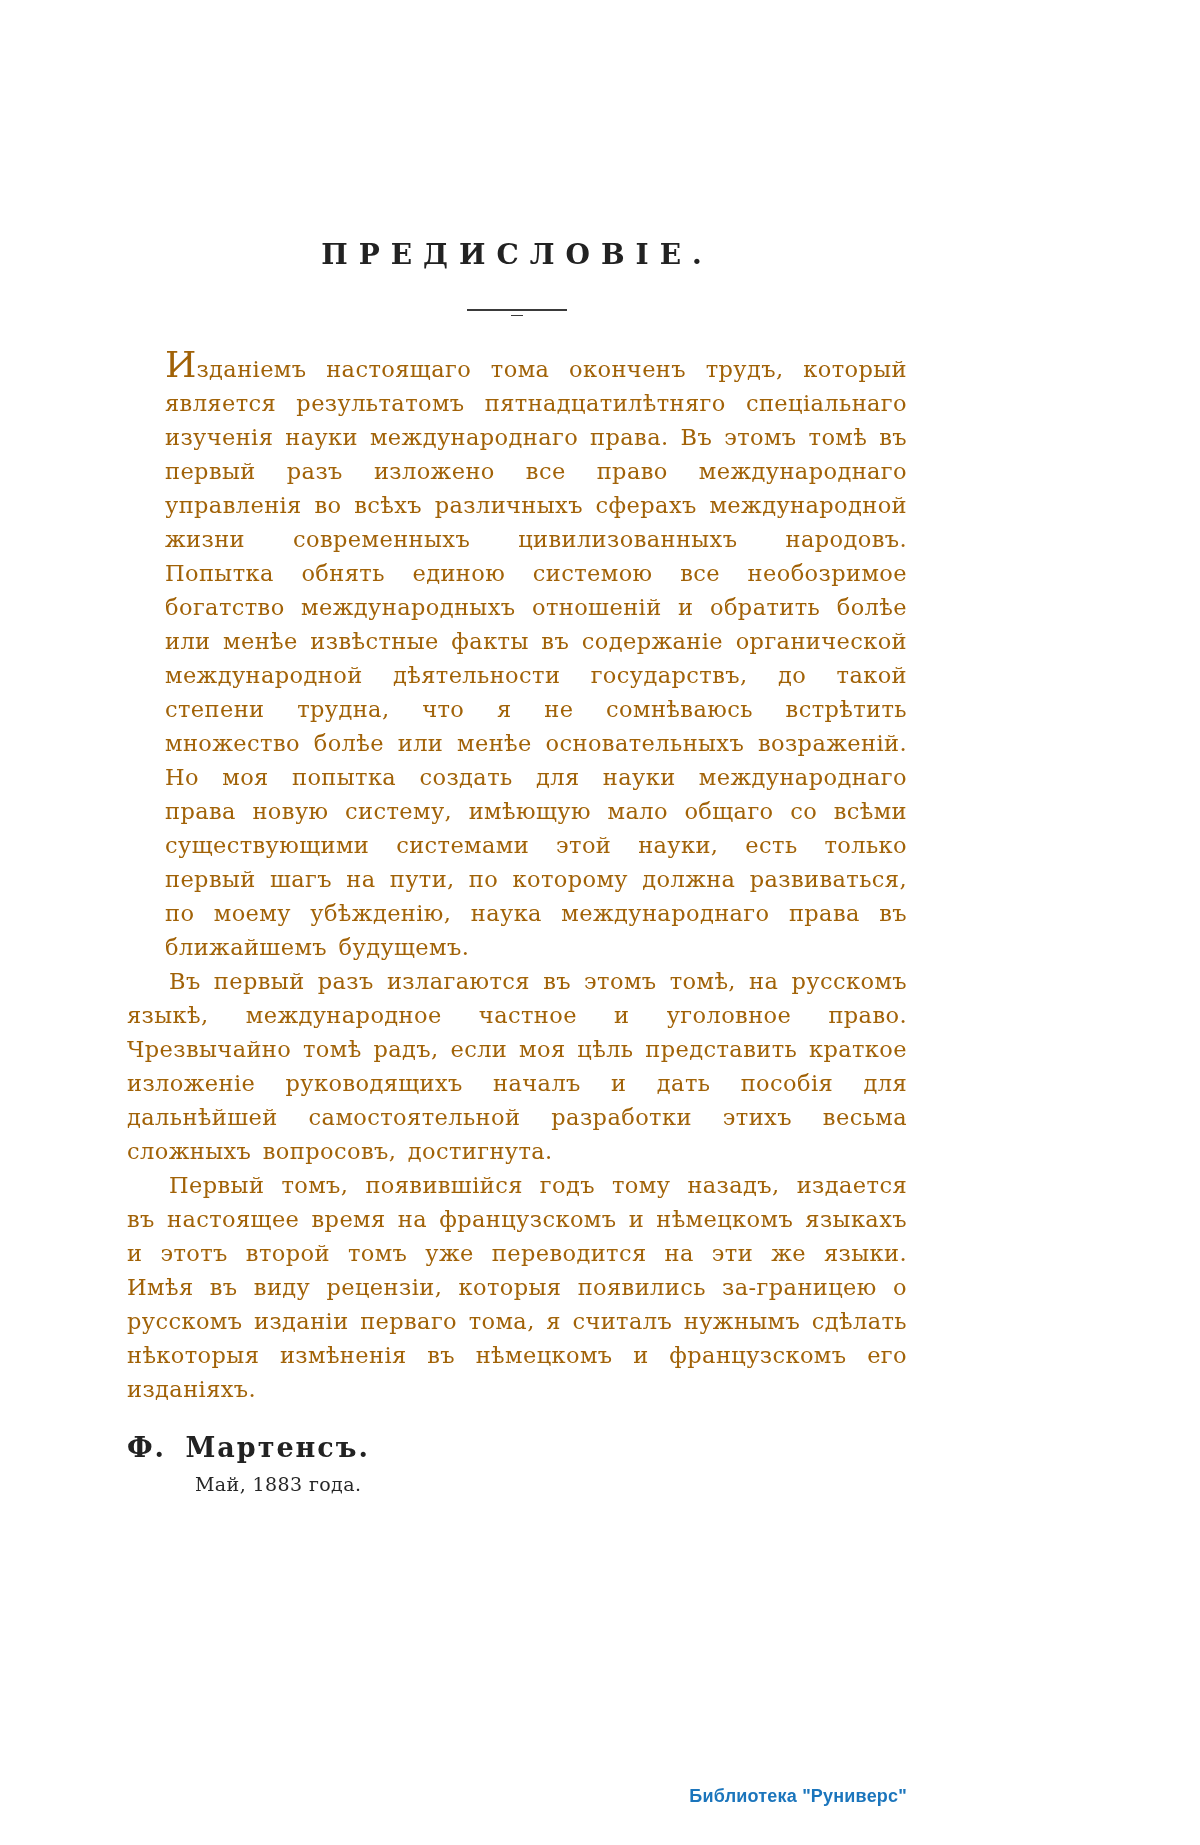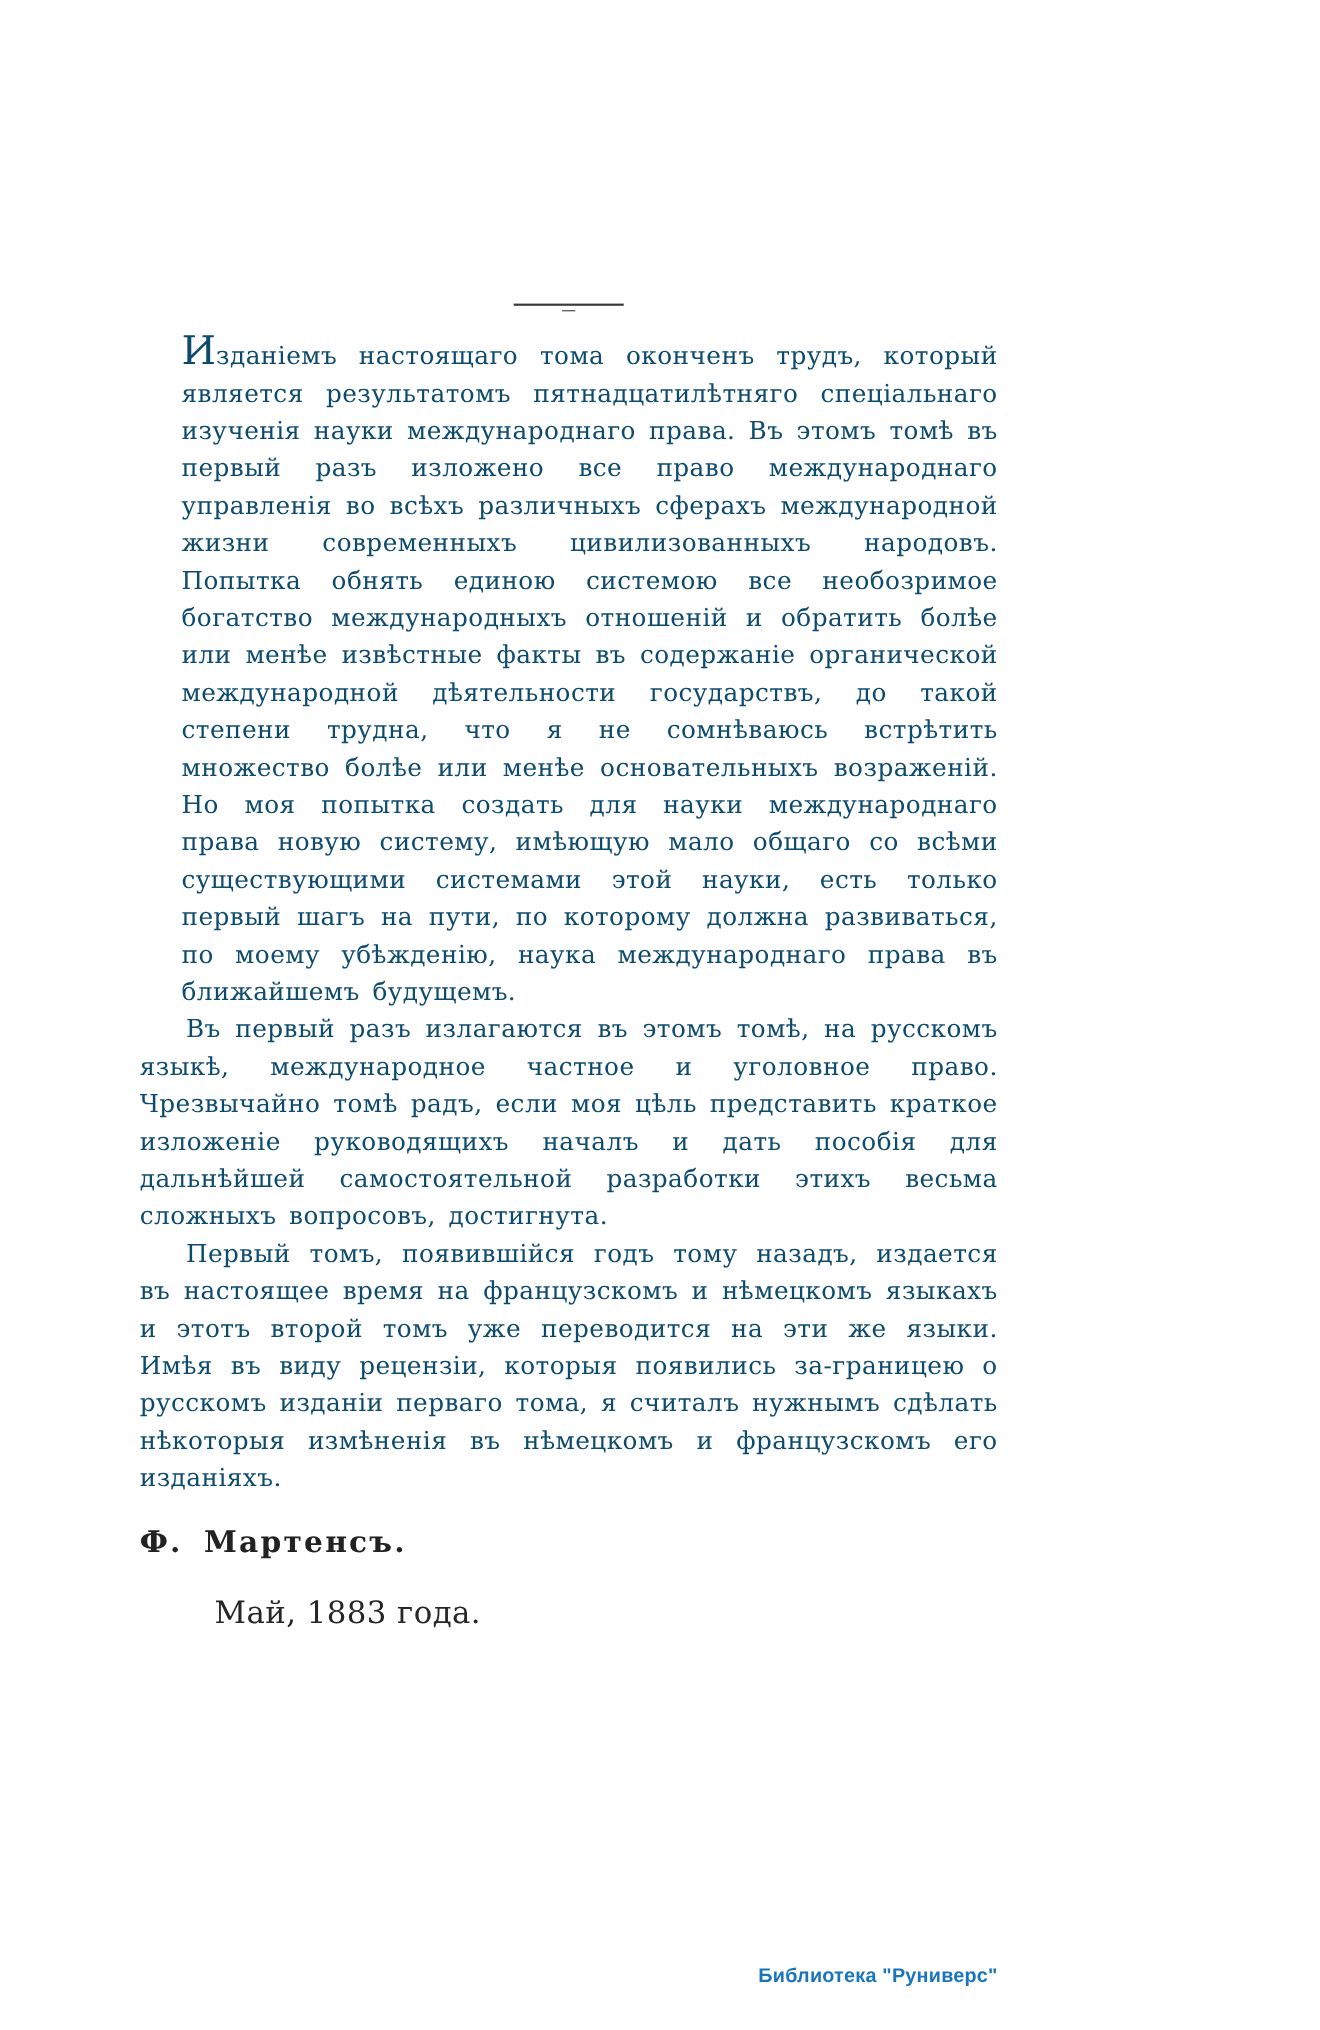--- a/index.html
+++ b/index.html
@@ -44,27 +44,27 @@
     content: "";
     position: absolute;
     left: 44px;
     top: 0;
     width: 12px;
     height: 4px;
     border-bottom: 1px solid #3a3a3a;
   }
 
   .body-text {
-    margin-top: 28px;
+    margin-top: 40px;
     font-size: 22.5px;
     line-height: 34px;
     text-align: justify;
     word-spacing: 4px;
     letter-spacing: 0.4px;
-    color: #0c4a6e;
+    color: #a16207;
   }
 
   .para { text-indent: 42px; }
   .para + .para { margin-top: 0; }
 
   .para.first { text-indent: 0; padding-left: 38px; }
   .para.first .initial {
     font-size: 36px;
     line-height: 28px;
     font-weight: 500;
@@ -75,23 +75,23 @@
     margin-top: 26px;
     padding-right: 52px;
     font-size: 27px;
     font-weight: bold;
     letter-spacing: 2px;
     word-spacing: 8px;
     color: #222222;
   }
 
   .date-line {
-    margin-top: 31px;
+    margin-top: 10px;
     padding-left: 68px;
-    font-size: 28px;
+    font-size: 19px;
     letter-spacing: 0.4px;
     color: #262626;
   }
 
   .watermark {
     position: absolute;
     right: 293px;
     top: 1786px;
     font-family: "Liberation Sans", sans-serif;
     font-size: 18px;
@@ -100,20 +100,21 @@
     letter-spacing: 0.2px;
   }
 </style>
 </head>
 <body>
 
 <div class="page">
 
   <div class="content">
 
+    <h1 class="title">ПРЕДИСЛОВІЕ.</h1>
 
     <div class="rule"></div>
 
     <div class="body-text">
 
       <p class="para first"><span class="initial">И</span><span>зданіемъ настоящаго тома оконченъ трудъ, который является результатомъ пятнадцатилѣтняго спеціальнаго изученія науки международнаго права. Въ этомъ томѣ въ первый разъ изложено все право международнаго управленія во всѣхъ различныхъ сферахъ международной жизни современныхъ цивилизованныхъ народовъ. Попытка обнять единою системою все необозримое богатство международныхъ отношеній и обратить болѣе или менѣе извѣстные факты въ содержаніе органической международной дѣятельности государствъ, до такой степени трудна, что я не сомнѣваюсь встрѣтить множество болѣе или менѣе основательныхъ возраженій. Но моя попытка создать для науки международнаго права новую систему, имѣющую мало общаго со всѣми существующими системами этой науки, есть только первый шагъ на пути, по которому должна развиваться, по моему убѣжденію, наука международнаго права въ ближайшемъ будущемъ.</span></p>
 
       <p class="para"><span>Въ первый разъ излагаются въ этомъ томѣ, на русскомъ языкѣ, международное частное и уголовное право. Чрезвычайно томѣ радъ, если моя цѣль представить краткое изложеніе руководящихъ началъ и дать пособія для дальнѣйшей самостоятельной разработки этихъ весьма сложныхъ вопросовъ, достигнута.</span></p>
 
       <p class="para"><span>Первый томъ, появившійся годъ тому назадъ, издается въ настоящее время на французскомъ и нѣмецкомъ языкахъ и этотъ второй томъ уже переводится на эти же языки. Имѣя въ виду рецензіи, которыя появились за-границею о русскомъ изданіи перваго тома, я считалъ нужнымъ сдѣлать нѣкоторыя измѣненія въ нѣмецкомъ и французскомъ его изданіяхъ.</span></p>

